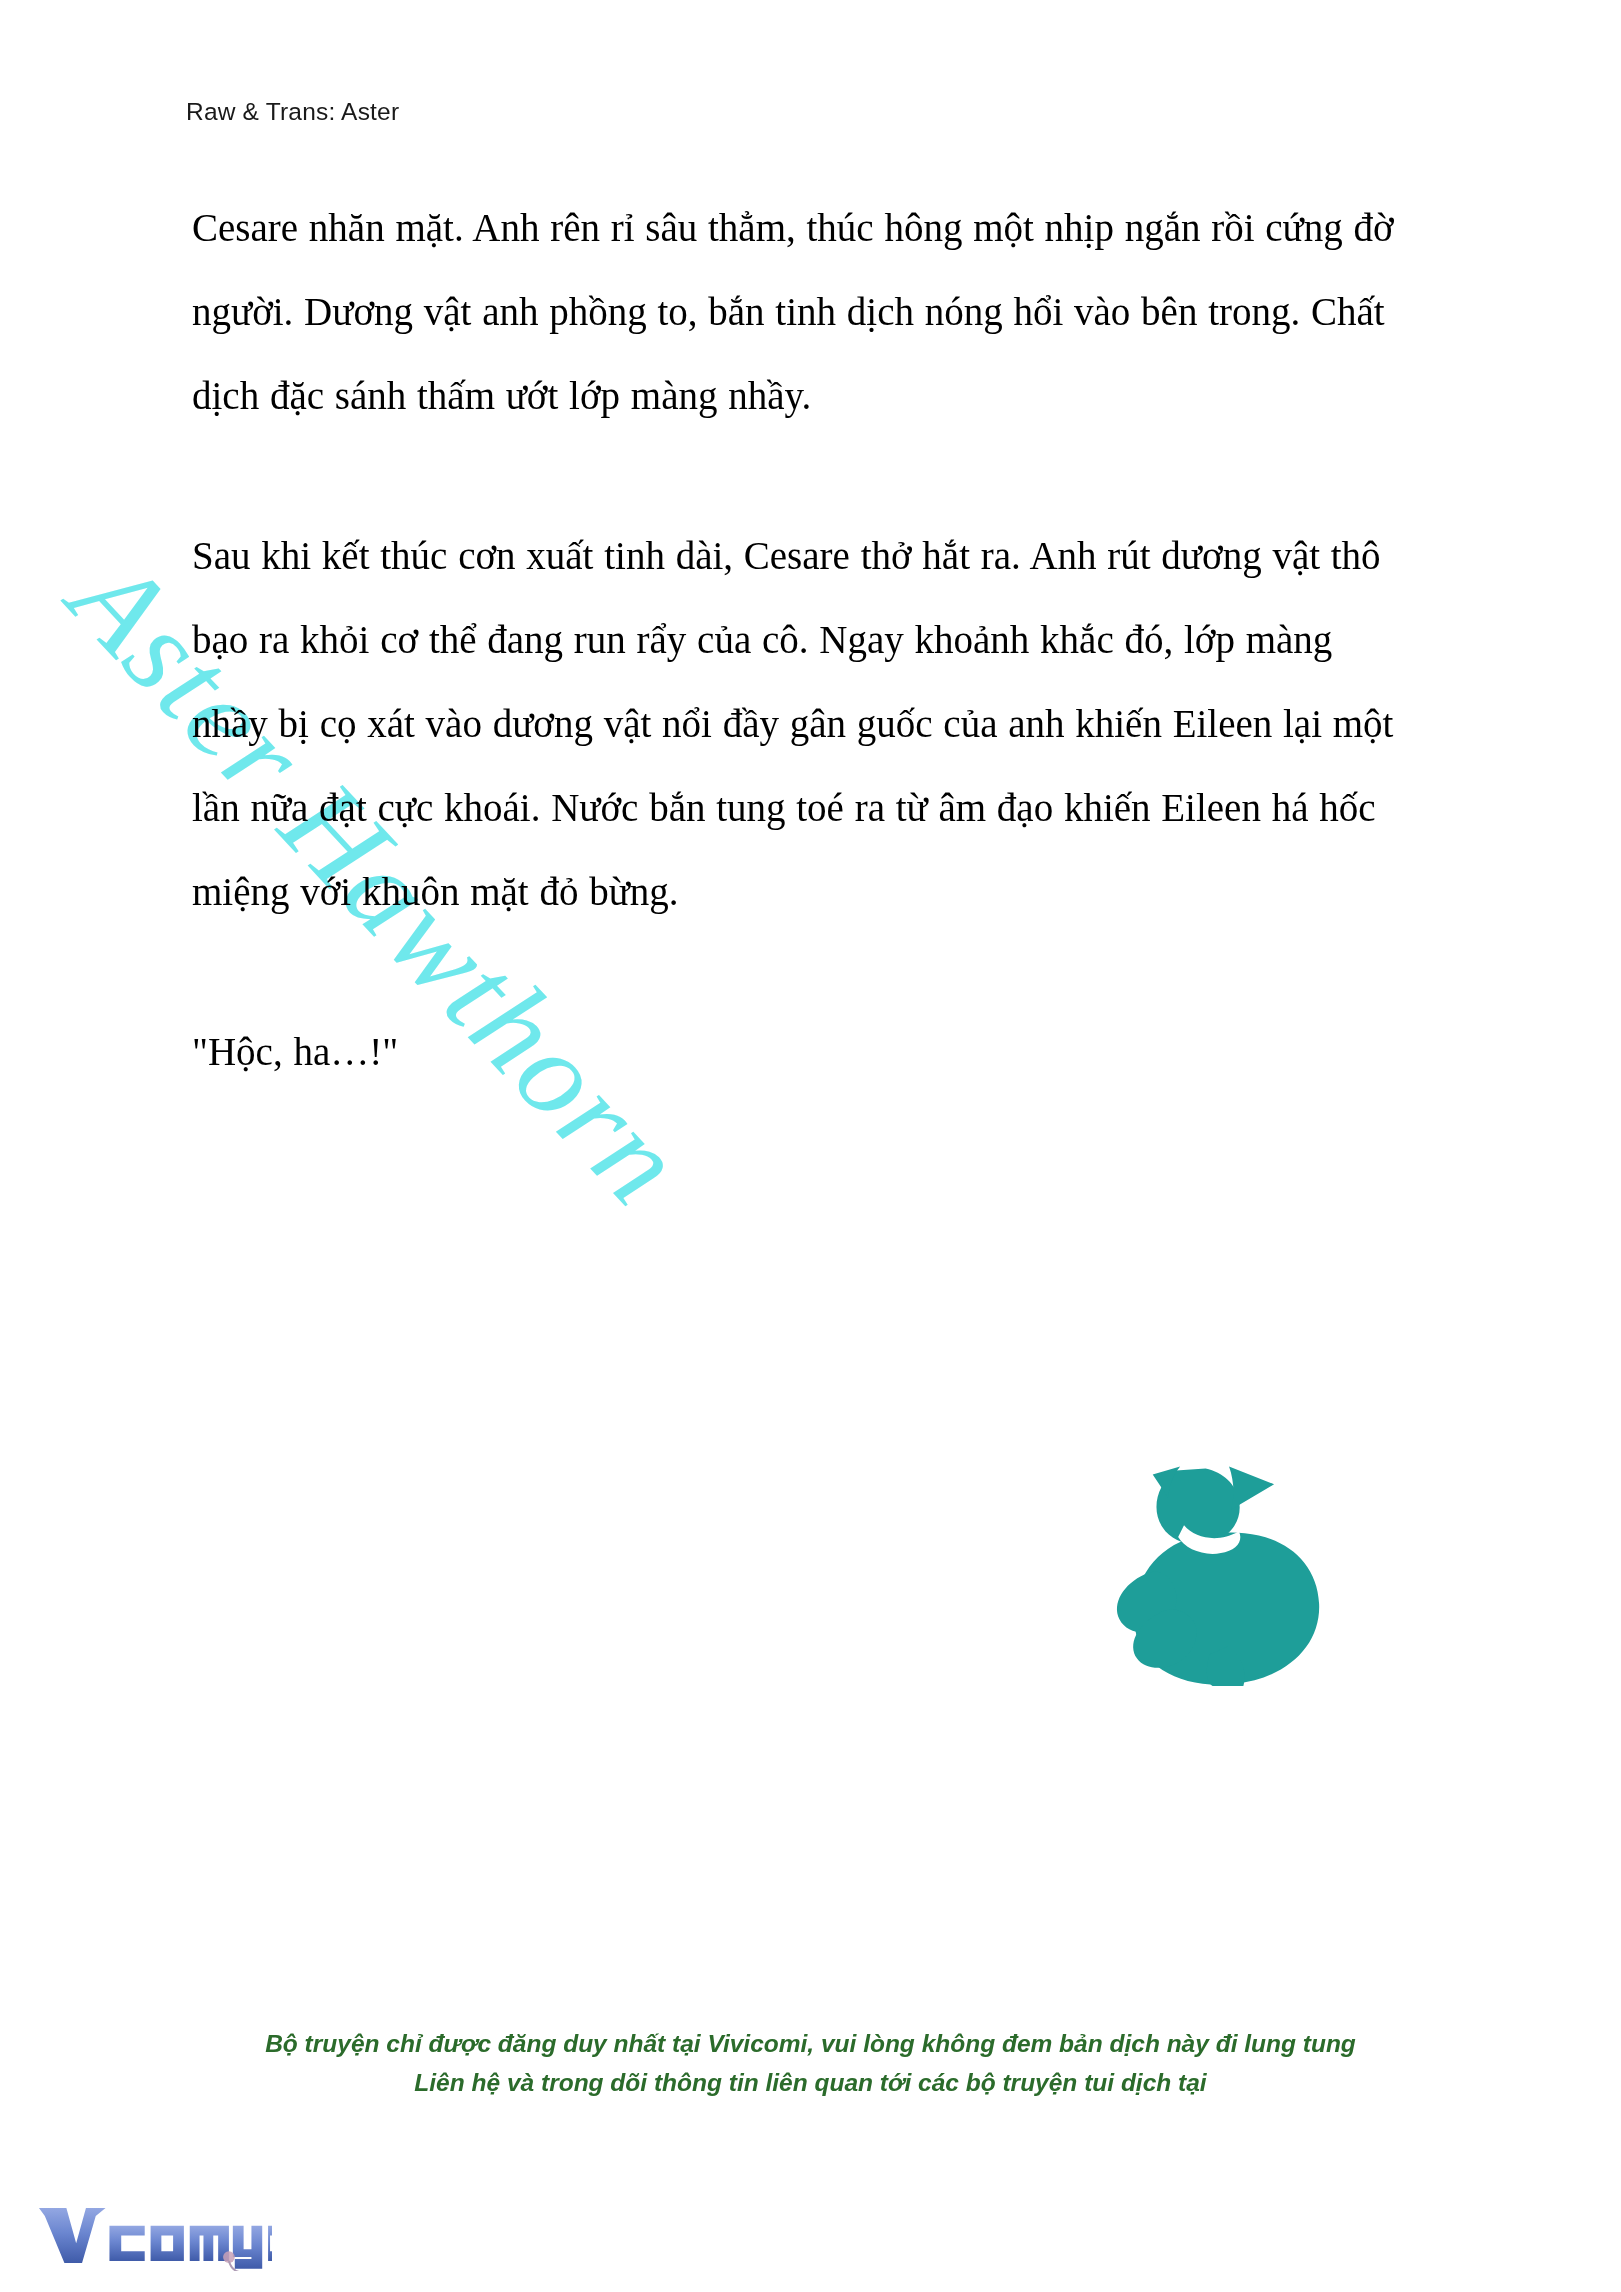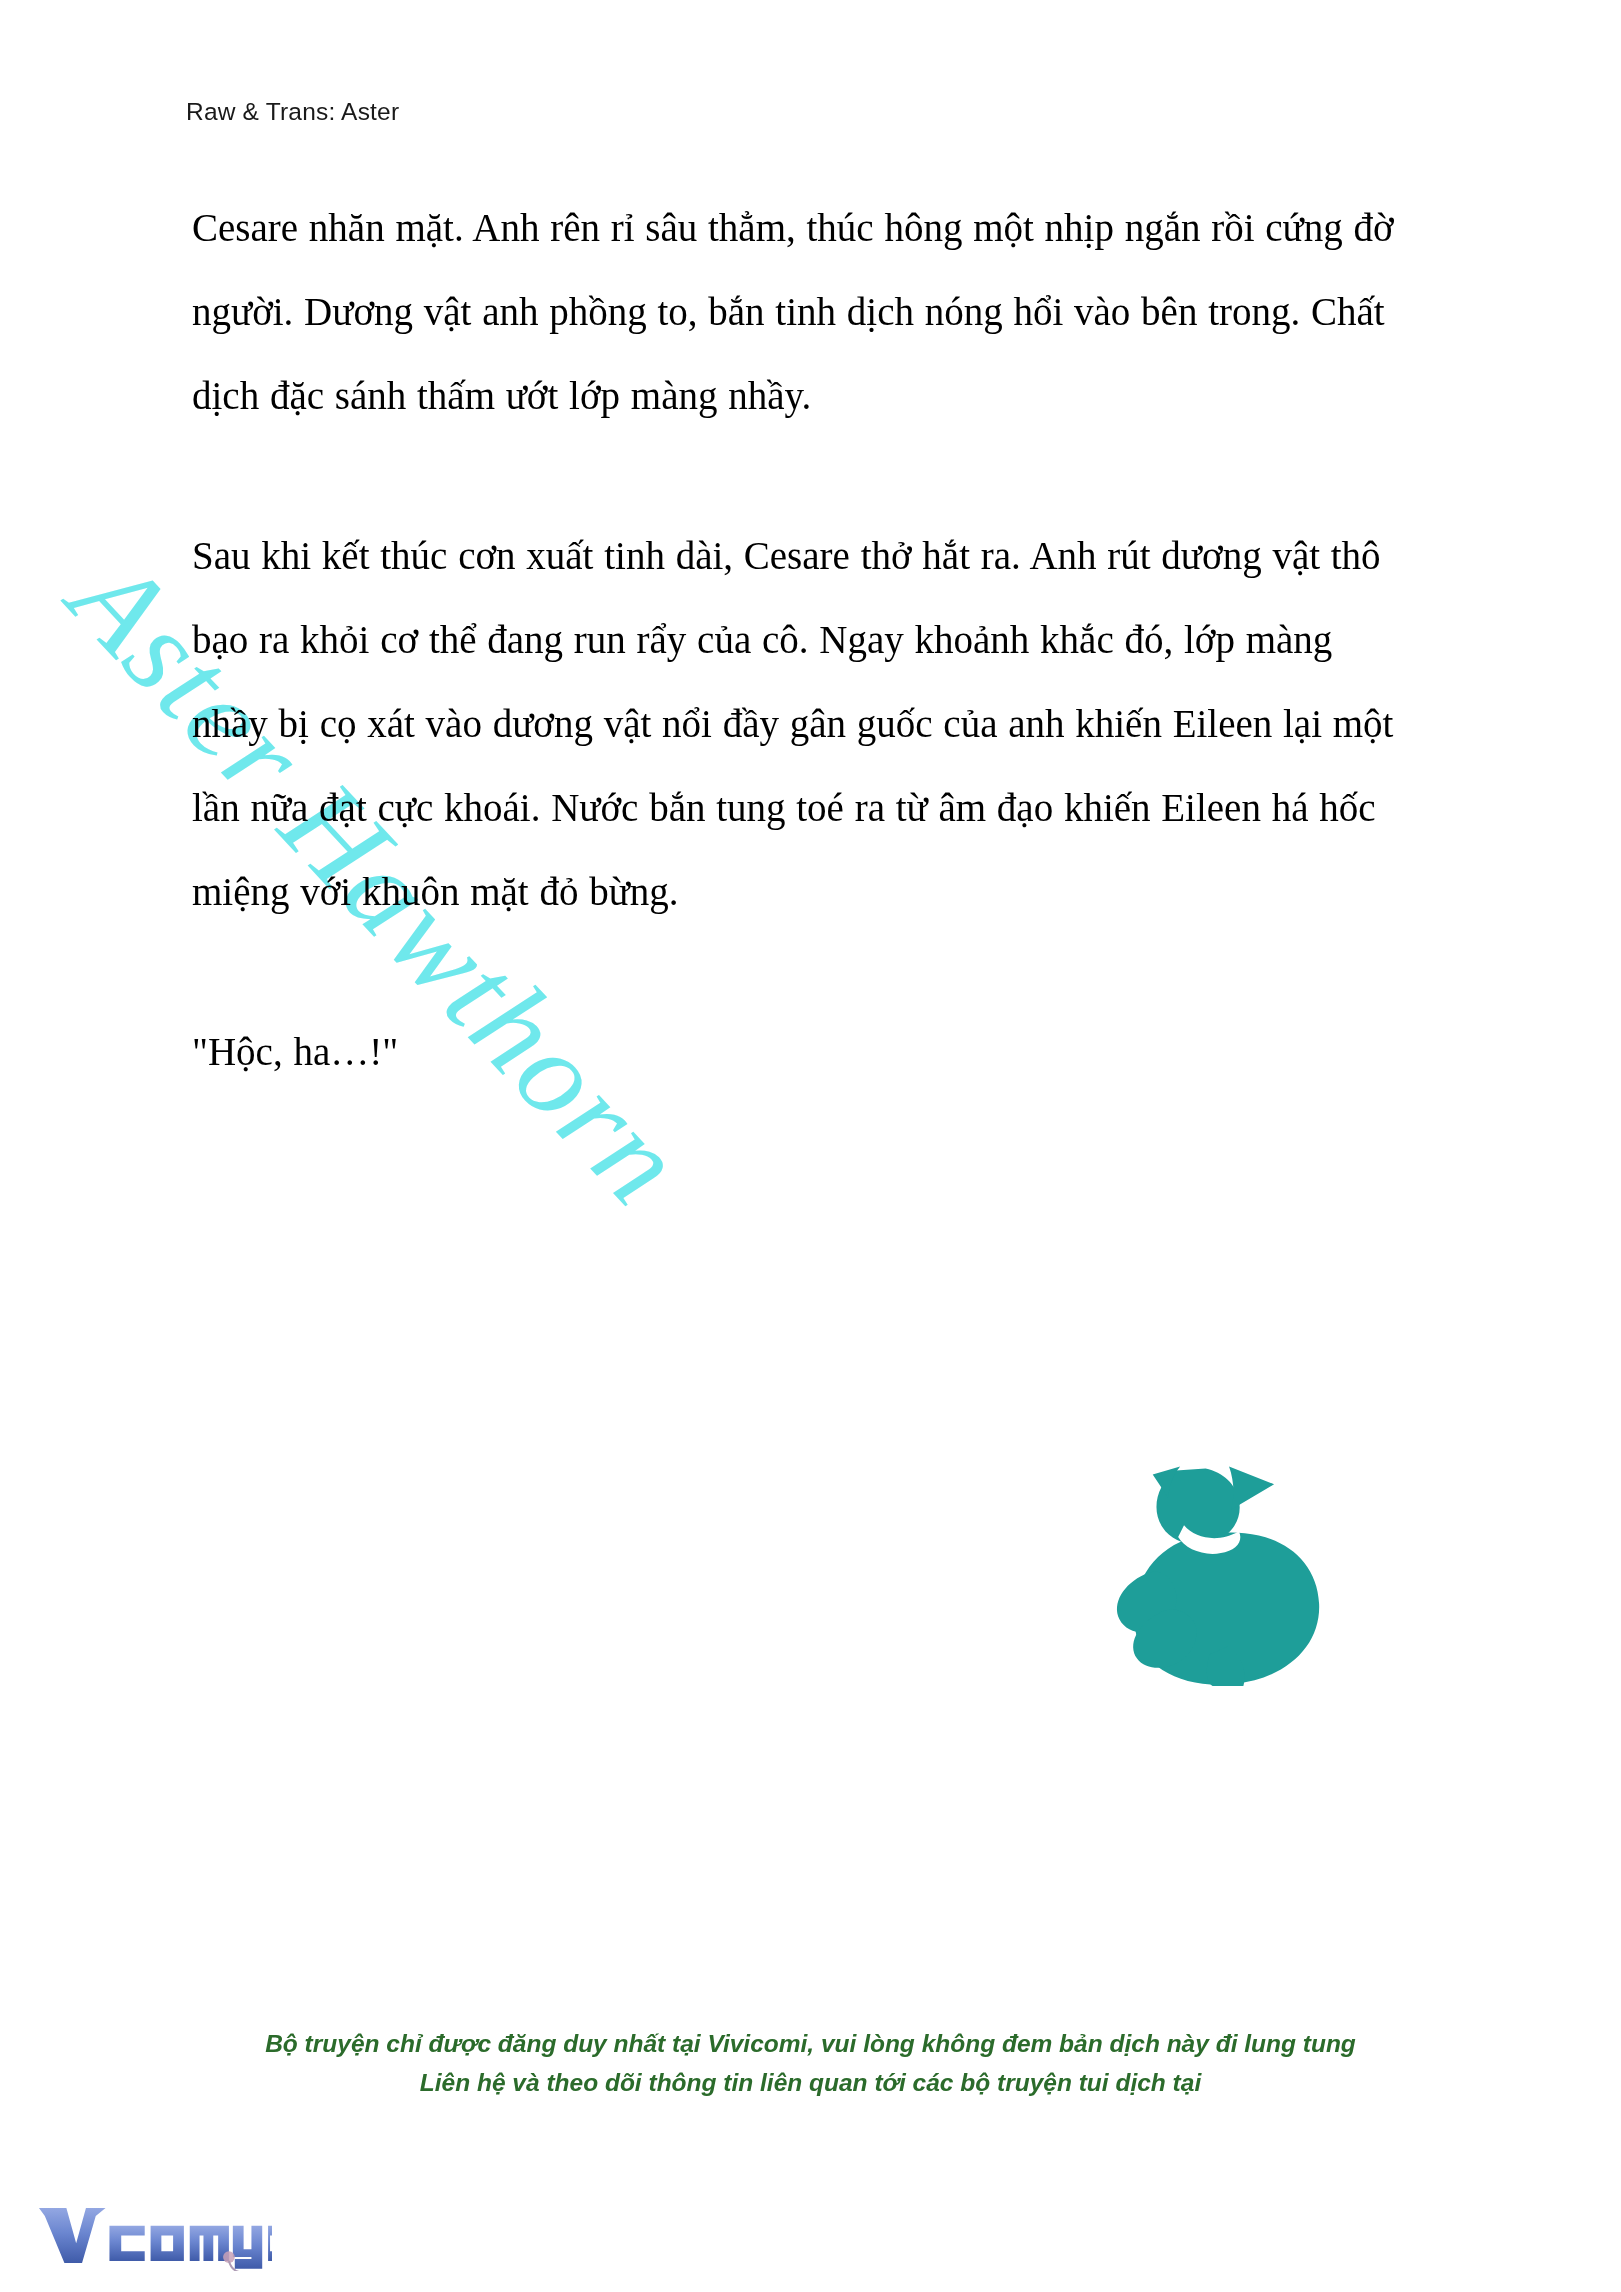--- a/index.html
+++ b/index.html
@@ -140,21 +140,21 @@
   </div>
 
   <div id="body-col">
     <p class="para">Cesare nhăn mặt. Anh rên rỉ sâu thẳm, thúc hông một nhịp ngắn rồi cứng đờ người. Dương vật anh phồng to, bắn tinh dịch nóng hổi vào bên trong. Chất dịch đặc sánh thấm ướt lớp màng nhầy.</p>
     <p class="para">Sau khi kết thúc cơn xuất tinh dài, Cesare thở hắt ra. Anh rút dương vật thô bạo ra khỏi cơ thể đang run rẩy của cô. Ngay khoảnh khắc đó, lớp màng nhầy bị cọ xát vào dương vật nổi đầy gân guốc của anh khiến Eileen lại một lần nữa đạt cực khoái. Nước bắn tung toé ra từ âm đạo khiến Eileen há hốc miệng với khuôn mặt đỏ bừng.</p>
     <p class="para">"Hộc, ha…!"</p>
   </div>
 
   <div id="footer-note">
     <div>Bộ truyện chỉ được đăng duy nhất tại Vivicomi, vui lòng không đem bản dịch này đi lung tung</div>
-    <div>Liên hệ và theo dõi thông tin liên quan tới các bộ truyện tui dịch tại</div>
+    <div>Liên hệ và trong dõi thông tin liên quan tới các bộ truyện tui dịch tại</div>
   </div>
 
   <div id="site-logo">
     <svg viewBox="0 0 240 72" width="235" height="71" aria-hidden="true">
       <defs>
         <linearGradient id="logoGrad" x1="0" y1="0" x2="0" y2="1">
           <stop offset="0%" stop-color="#93A7E2"></stop>
           <stop offset="45%" stop-color="#6B86D0"></stop>
           <stop offset="100%" stop-color="#3F5BA9"></stop>
         </linearGradient>

